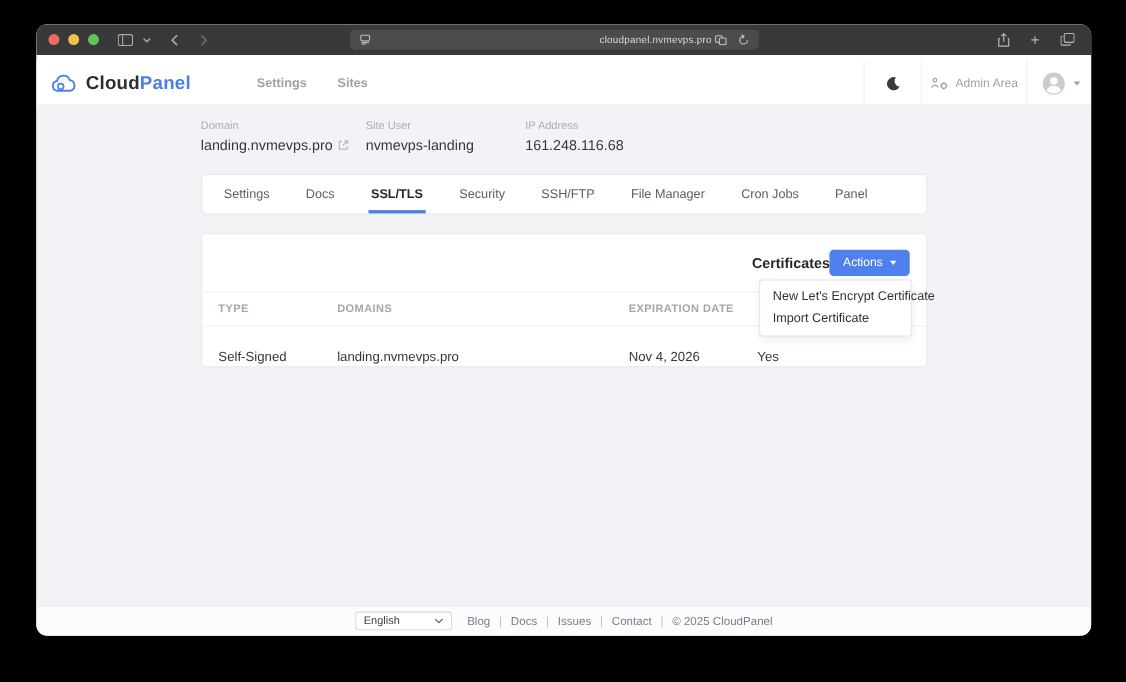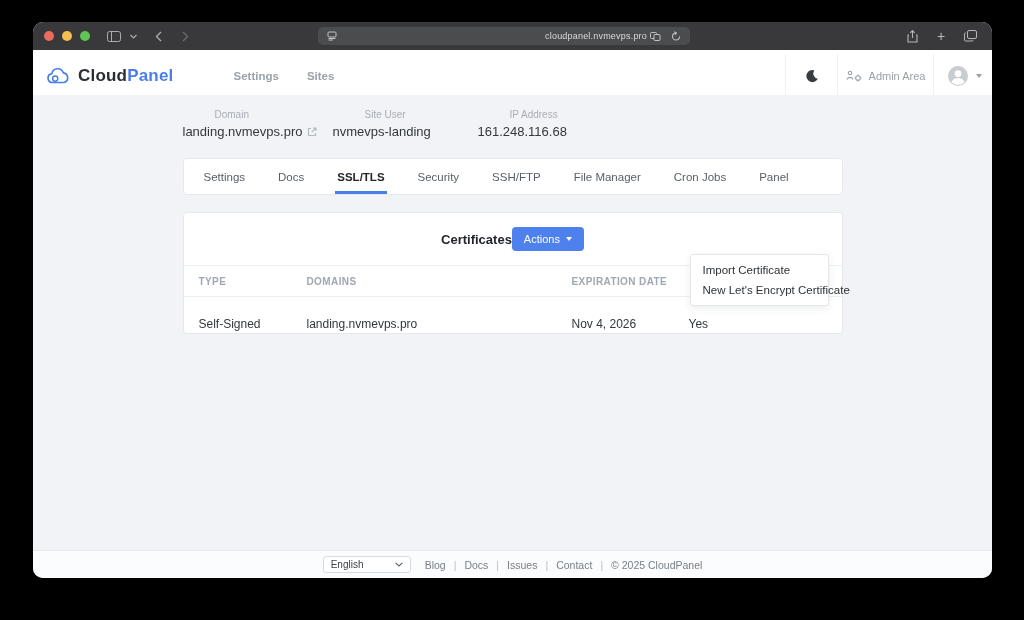--- a/index.html
+++ b/index.html
@@ -43,31 +43,31 @@
   .caret-down-gray { width:0; height:0; border-left:3.5px solid transparent; border-right:3.5px solid transparent; border-top:4px solid #9ba1a9; }
 
   
   .content { position:absolute; left:0; top:73px; right:0; bottom:28px; background:#f2f3f6; }
   .container { width:660px; margin:0 auto; position:relative; }
 
   .site-info { display:flex; padding-top:14px; }
   .si-field { }
   .si-field.f1 { width:150px; }
   .si-field.f2 { width:145px; }
-  .si-label { font-size:10px; color:#a8aeb6; margin-bottom:4px;margin-left:32px; }
+  .si-label { font-size:10px; color:#a8aeb6; margin-bottom:4px; }
   .si-value { font-size:13px; color:#33383d; display:flex; align-items:center; gap:5px; }
 
   .tabs-card { margin-top:19px; background:#fff; border:1px solid #e6e9ec; border-radius:4px;
                height:37px; display:flex; align-items:stretch; padding:0 18px; gap:29px; }
   .tab { display:flex; align-items:center; font-size:11.5px; color:#596069; cursor:pointer;
          border-bottom:3px solid transparent; border-top:3px solid transparent; padding:0 2px; }
   .tab.active { color:#23272c; font-weight:bold; border-bottom-color:#4a7fe8; }
 
   .cert-card { margin-top:17px; background:#fff; border:1px solid #e6e9ec; border-radius:4px; position:relative; }
-  .cert-head { height:52px; display:flex; align-items:center; justify-content:center; padding:0 15px; }
+  .cert-head { height:52px; display:flex; align-items:center; justify-content:flex-end; padding:0 15px; }
   .cert-title { font-size:13px; font-weight:bold; color:#23272c; }
   .btn-primary { background:#4e80ee; color:#fff; font-size:11px; border:none; border-radius:4px;
                  padding:6px 12px; display:flex; align-items:center; gap:6px; cursor:pointer;
                  font-family:"Liberation Sans","DejaVu Sans",sans-serif; }
   .caret-down-white { width:0; height:0; border-left:3.5px solid transparent; border-right:3.5px solid transparent; border-top:4px solid #fff; }
 
   .tbl { border-top:1px solid #eceff2; }
   .tbl-row { display:grid; grid-template-columns:108px 265px 117px 1fr; padding:0 15px; align-items:center; }
   .tbl-header { height:31px; border-bottom:1px solid #eceff2; }
   .th { font-size:10px; font-weight:bold; color:#9fa8b2; letter-spacing:.4px; }
@@ -266,22 +266,22 @@
           </div>
           <div class="tbl-row tbl-data">
             <span class="td">Self-Signed</span>
             <span class="td">landing.nvmevps.pro</span>
             <span class="td">Nov 4, 2026</span>
             <span class="td">Yes</span>
           </div>
         </div>
 
         <div class="dropdown">
+          <div class="dropdown-item">New Let's Encrypt Certificate</div>
           <div class="dropdown-item">Import Certificate</div>
-          <div class="dropdown-item">New Let's Encrypt Certificate</div>
         </div>
       </div>
 
     </div>
   </div>
 
   <div class="app-footer">
     <div class="lang-select">
       <span class="lang-label">English</span>
       <svg width="8" height="5" viewBox="0 0 8 5">

